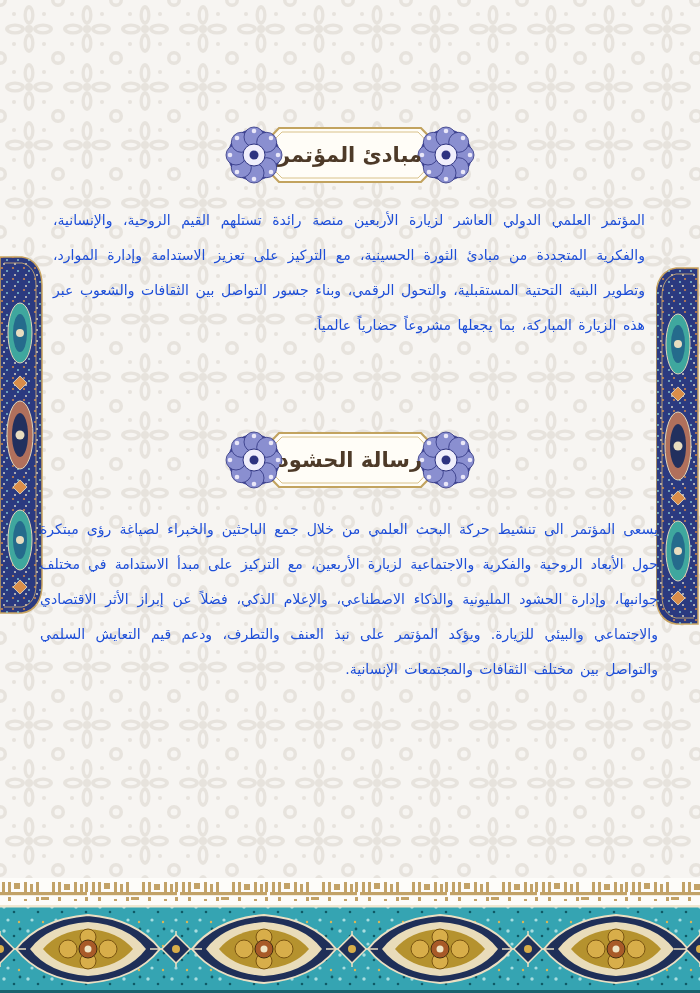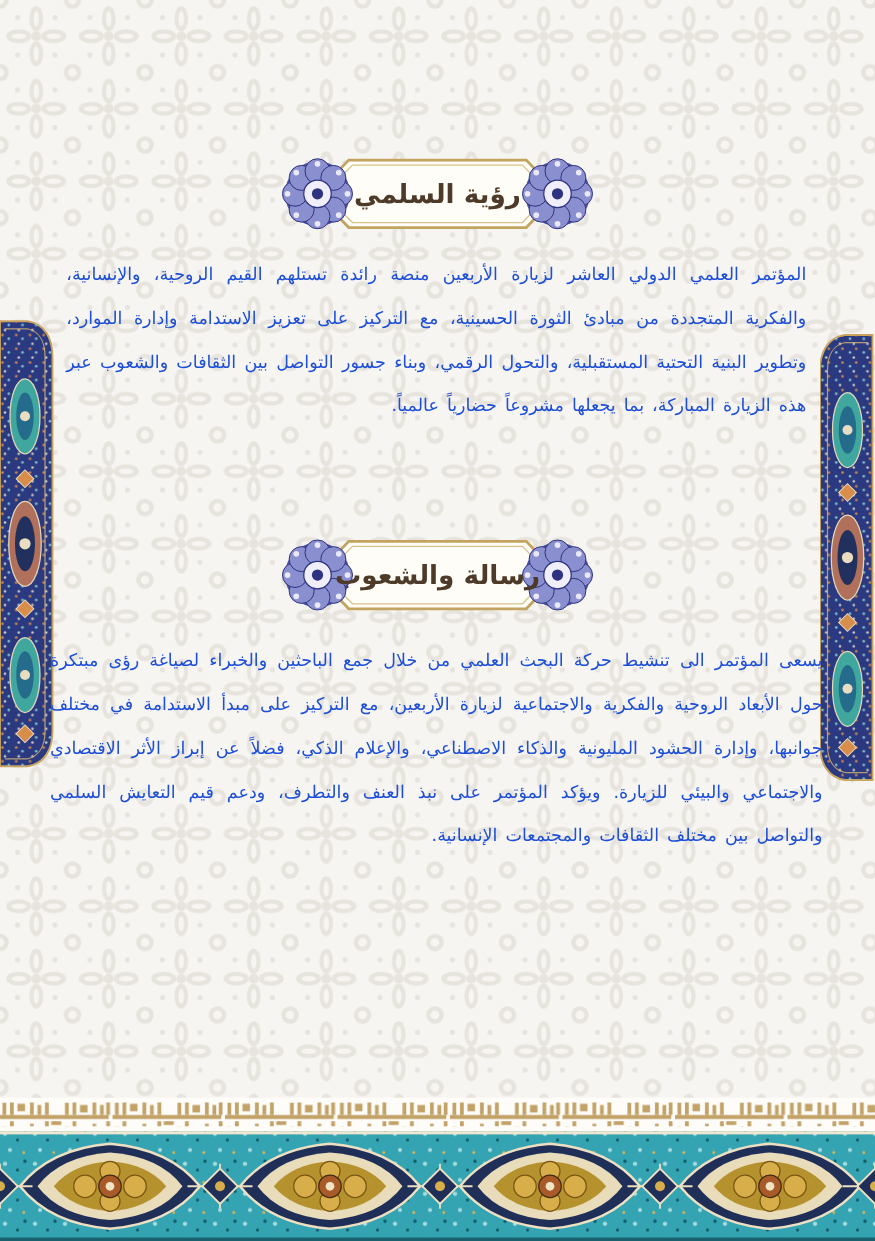--- a/index.html
+++ b/index.html
@@ -177,37 +177,37 @@
     <svg width="250" height="72">
       <polygon points="28,36 54,9 196,9 222,36 196,63 54,63" fill="#fffdf7" stroke="#c2a35f" stroke-width="2.2"></polygon>
       <polygon points="34,36 57,13 193,13 215,36 193,59 57,59" fill="none" stroke="#d9c28a" stroke-width="1"></polygon>
       <text x="38" y="40" font-size="9" fill="#c2a35f">✕</text>
       <text x="203" y="40" font-size="9" fill="#c2a35f">✕</text>
       <path d="M6,36 L16,31 L16,41 Z" fill="#b09a62"></path>
       <path d="M244,36 L234,31 L234,41 Z" fill="#b09a62"></path>
       <use href="#rosette" transform="translate(29,36)"></use>
       <use href="#rosette" transform="translate(221,36)"></use>
     </svg>
-    <div class="banner-label">رؤية السلمي</div>
+    <div class="banner-label">مبادئ المؤتمر</div>
   </div>
 
   <p class="body-text vision-body">المؤتمر العلمي الدولي العاشر لزيارة الأربعين منصة رائدة تستلهم القيم الروحية، والإنسانية، والفكرية المتجددة من مبادئ الثورة الحسينية، مع التركيز على تعزيز الاستدامة وإدارة الموارد، وتطوير البنية التحتية المستقبلية، والتحول الرقمي، وبناء جسور التواصل بين الثقافات والشعوب عبر هذه الزيارة المباركة، بما يجعلها مشروعاً حضارياً عالمياً.</p>
 
   <div class="banner banner-mission">
     <svg width="250" height="72">
       <polygon points="28,36 54,9 196,9 222,36 196,63 54,63" fill="#fffdf7" stroke="#c2a35f" stroke-width="2.2"></polygon>
       <polygon points="34,36 57,13 193,13 215,36 193,59 57,59" fill="none" stroke="#d9c28a" stroke-width="1"></polygon>
       <text x="38" y="40" font-size="9" fill="#c2a35f">✕</text>
       <text x="203" y="40" font-size="9" fill="#c2a35f">✕</text>
       <path d="M6,36 L16,31 L16,41 Z" fill="#b09a62"></path>
       <path d="M244,36 L234,31 L234,41 Z" fill="#b09a62"></path>
       <use href="#rosette" transform="translate(29,36)"></use>
       <use href="#rosette" transform="translate(221,36)"></use>
     </svg>
-    <div class="banner-label">رسالة والشعوب</div>
+    <div class="banner-label">رسالة الحشود</div>
   </div>
 
   <p class="body-text mission-body">يسعى المؤتمر الى تنشيط حركة البحث العلمي من خلال جمع الباحثين والخبراء لصياغة رؤى مبتكرة حول الأبعاد الروحية والفكرية والاجتماعية لزيارة الأربعين، مع التركيز على مبدأ الاستدامة في مختلف جوانبها، وإدارة الحشود المليونية والذكاء الاصطناعي، والإعلام الذكي، فضلاً عن إبراز الأثر الاقتصادي والاجتماعي والبيئي للزيارة. ويؤكد المؤتمر على نبذ العنف والتطرف، ودعم قيم التعايش السلمي والتواصل بين مختلف الثقافات والمجتمعات الإنسانية.</p>
 
   <svg class="carpet-strip carpet-left" width="44" height="360">
     <use href="#carpetstrip"></use>
   </svg>
   <svg class="carpet-strip carpet-right" width="44" height="360">
     <use href="#carpetstrip" transform="translate(42,0) scale(-1,1)"></use>
   </svg>

